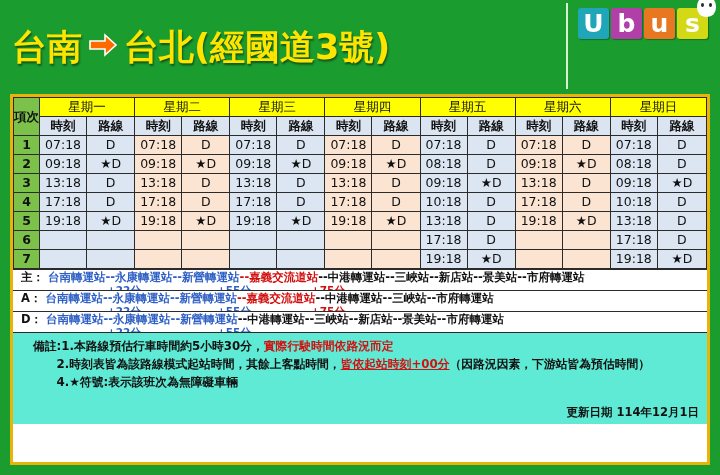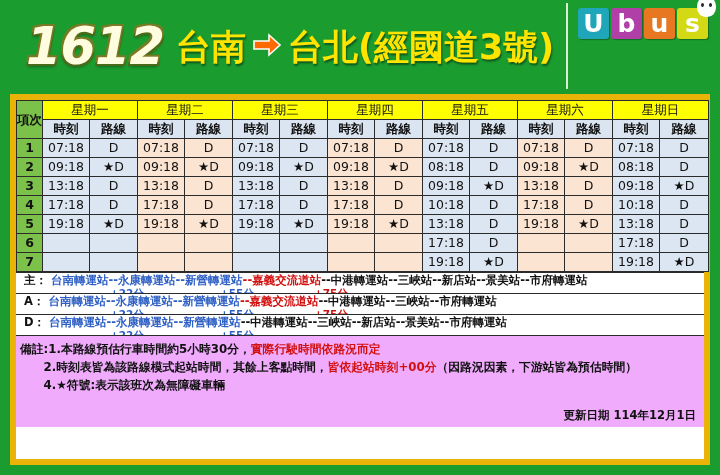--- a/index.html
+++ b/index.html
@@ -105,21 +105,21 @@
     text-shadow: 1px 2px 2px rgba(0,0,0,.4);
     line-height: 1.05;
   }
 
   
   #panel {
     position: absolute;
     left: 10px; top: 94px;
     width: 700px; height: 371px;
     background: #ffffff;
-    border: 6px solid #eab308;
+    border: 3px solid #eab308;
   }
 
   
   table.tt {
     border-collapse: collapse;
     width: 100%;
     table-layout: fixed;
   }
   table.tt td, table.tt th {
     border: 1px solid #2b2b2b;
@@ -193,50 +193,49 @@
     line-height: 13px;
     white-space: nowrap;
     padding-left: 8px;
     position: relative;
   }
   .mins-line span { position: absolute; }
 
   
   #notes {
     border-top: 1px solid #2b2b2b;
-    padding: 5px 6px 0 4px;
-    background: #f0abfc;
+    padding: 5px 6px 0 20px;
+    background: #5eead4;
     height: 92px;
     position: relative;
   }
   .note {
     font-size: 11.8px;
     font-weight: bold;
     color: #111;
     line-height: 17.5px;
     white-space: nowrap;
     font-family: "DejaVu Sans", "Liberation Sans", sans-serif;
   }
   .hl-red { color: #d31010; }
-  .hl-red-u { color: #d31010; }
+  .hl-red-u { color: #d31010; text-decoration: underline; }
   .note .paren { font-weight: bold; color: #111; font-family: Liberation Mono, monospace; }
   #update-date {
     position: absolute;
     right: 8px; bottom: 4px;
     font-size: 11.5px;
     font-weight: bold;
     color: #111;
     white-space: nowrap;
   }
 </style>
 </head>
 <body>
 
 <div id="banner">
-  <div id="route-number">1612</div>
   <div id="route-title">
     <span>台南</span><span id="arrow-icon"><svg width="30" height="24" viewBox="0 0 30 24">
           <path d="M2 8 L17 8 L17 2 L28 12 L17 22 L17 16 L2 16 Z" fill="#ff6a00" stroke="#ffffff" stroke-width="1.6"></path>
         </svg></span><span>台北(經國道3號)</span>
   </div>
 
   <div id="logo-block">
     <div id="logo-blocks">
       <div class="lblk" style="background:#1fa6b8">U</div>
       <div class="lblk" style="background:#b13fa8">b</div>

